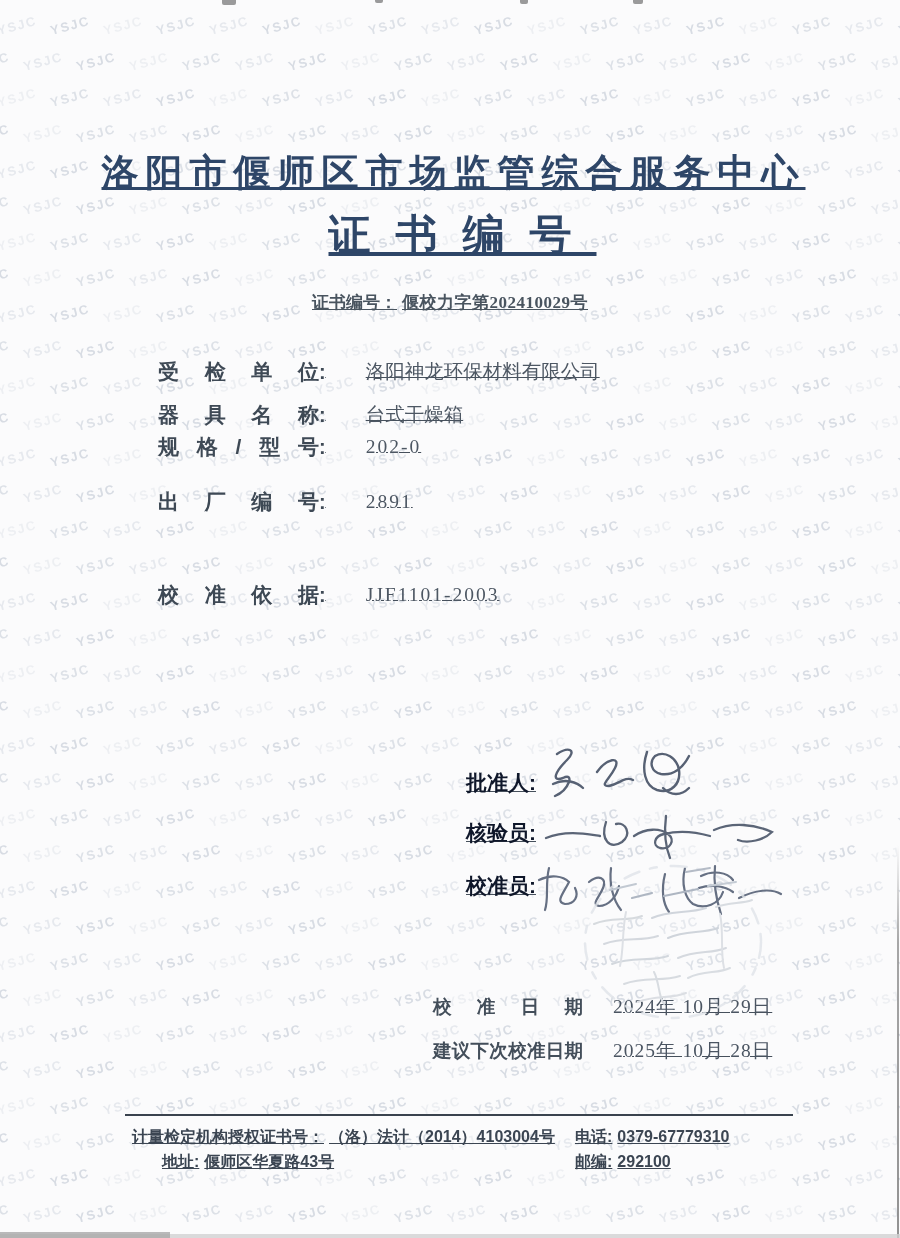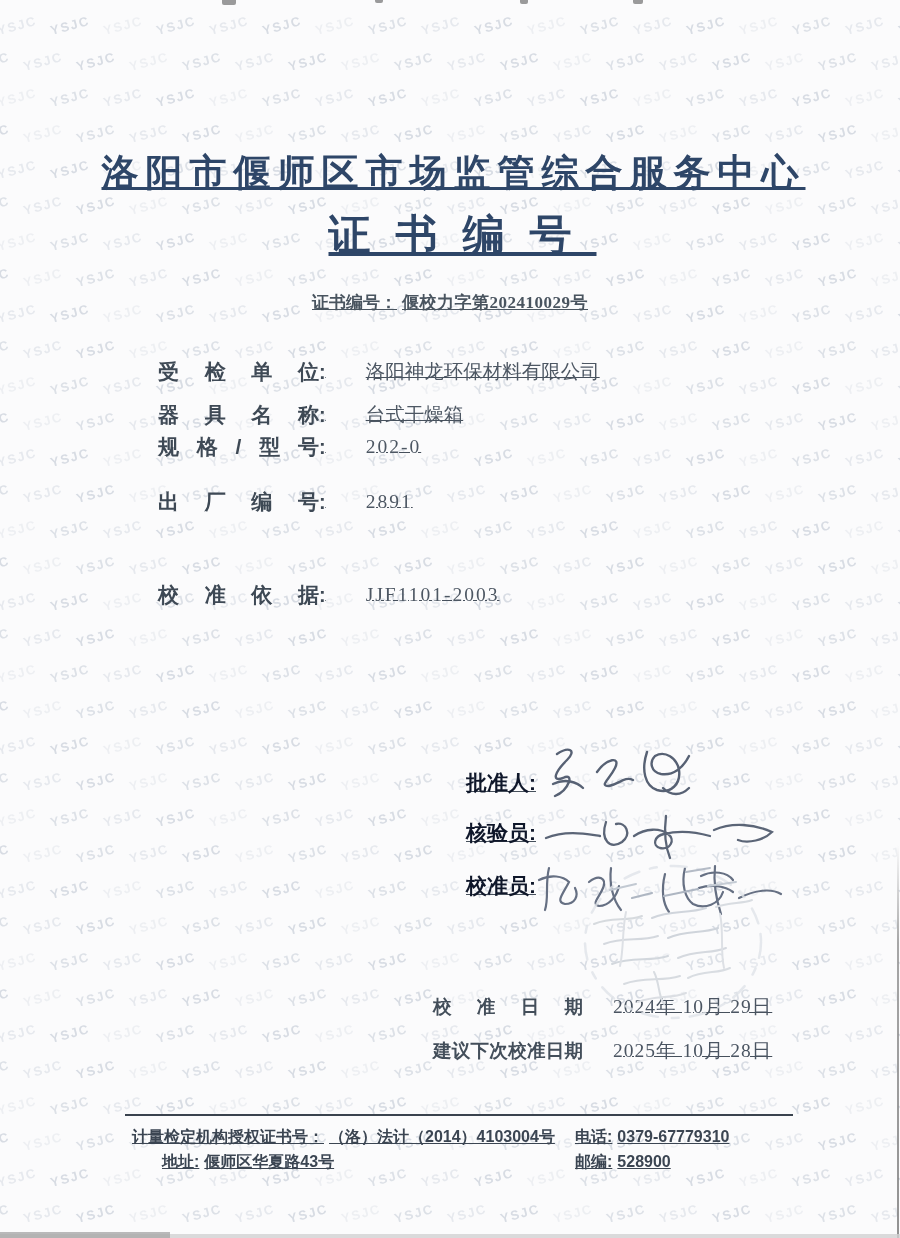--- a/index.html
+++ b/index.html
@@ -845,21 +845,21 @@
     <div class="abs foot-row" style="left:132px;top:1126px">
       <span class="foot-label">计量检定机构授权证书号：</span><span class="foot-val">（洛）法计（2014）4103004号</span>
     </div>
     <div class="abs foot-row" style="left:575px;top:1126px">
       <span class="foot-label">电话:</span><span class="foot-val">0379-67779310</span>
     </div>
     <div class="abs foot-row" style="left:162px;top:1151px">
       <span class="foot-label">地址:</span><span class="foot-val">偃师区华夏路43号</span>
     </div>
     <div class="abs foot-row" style="left:575px;top:1151px">
-      <span class="foot-label">邮编:</span><span class="foot-val">528900</span>
+      <span class="foot-label">邮编:</span><span class="foot-val">292100</span>
     </div>
   </div>
 
   <div class="artifact nick" style="left:222px;top:0;width:14px;height:5px"></div>
   <div class="artifact nick" style="left:375px;top:0;width:8px;height:3px"></div>
   <div class="artifact nick" style="left:520px;top:0;width:8px;height:4px"></div>
   <div class="artifact nick" style="left:633px;top:0;width:10px;height:4px"></div>
   <div class="artifact" id="edge-right"></div>
   <div class="artifact" id="edge-bottom"></div>
   <div class="artifact" id="edge-bottom-left"></div>

